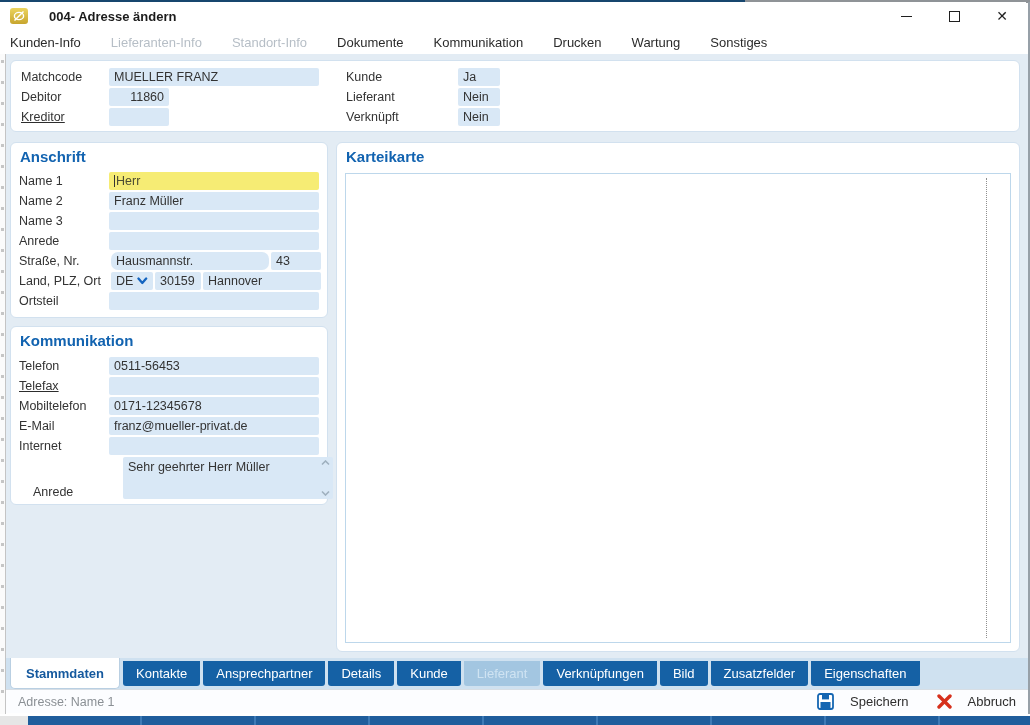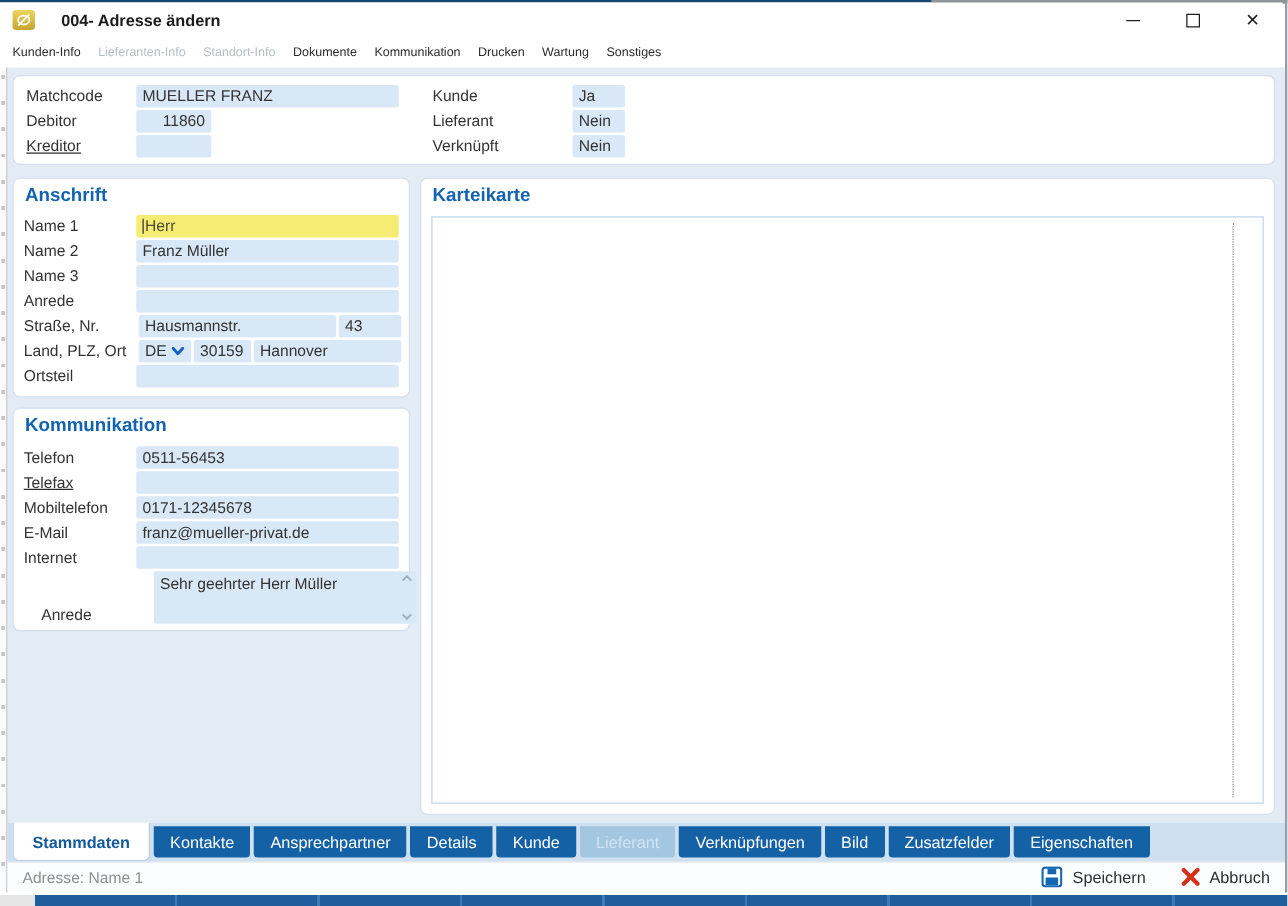--- a/index.html
+++ b/index.html
@@ -13,21 +13,21 @@
 
   .titlebar { position:absolute; left:0; top:2px; width:1026px; height:28px; background:#fff; display:flex; align-items:center; padding-left:10px;gap:13px; }
   .app-icon { width:18px; height:16px; border-radius:3px; background:linear-gradient(#ecd45e,#c7a52e); margin-right:8px; display:flex; align-items:center; justify-content:center; flex:0 0 auto; }
   .title-text { font-size:13px; font-weight:700; color:#1b1b1b; }
   .win-controls { margin-left:auto; display:flex; height:100%; }
   .win-btn { width:48px; height:100%; display:flex; align-items:center; justify-content:center; color:#1f1f1f; cursor:default; }
   .glyph-min { display:block; width:11px; border-top:1.4px solid #1f1f1f; }
   .glyph-max { display:block; width:11px; height:11px; border:1.4px solid #1f1f1f; }
   .glyph-close { font-size:14px; line-height:1; }
 
-  .menubar { position:absolute; left:0; top:30px; width:1026px; height:24px; background:#fff; display:flex; align-items:center; gap:14px; padding-left:10px; font-size:10px; color:#2b2b2b; }
+  .menubar { position:absolute; left:0; top:30px; width:1026px; height:24px; background:#fff; display:flex; align-items:center; gap:30px; padding-left:10px; font-size:13px; color:#2b2b2b; }
   .menu-item { white-space:nowrap; }
   .menu-item.disabled { color:#b6bec6; }
 
   
   .left-sliver { position:absolute; left:0; top:54px; width:6px; height:660px; background:#fbfbfb; border-right:1px solid #c4c4c4; }
   .left-sliver::before { content:""; position:absolute; left:1px; top:6px; width:3px; height:640px;
     background:repeating-linear-gradient(to bottom, #9a9a9a 0 3px, transparent 3px 21px); opacity:.55; }
 
   
   .content-bg { position:absolute; left:6px; top:54px; width:1022px; height:604px; background:#e3ecf4; }
@@ -66,21 +66,21 @@
 
   
   .tabs { display:flex; align-items:flex-start; padding-left:4px; gap:3px; height:31px; }
   .tab { font-size:13px; padding:0 13px; display:flex; align-items:center; white-space:nowrap; cursor:default; }
   .tab.normal { margin-top:3px; height:25px; background:#1561a5; color:#fff; border-radius:0 0 3px 3px; }
   .tab.disabled { margin-top:3px; height:25px; background:#a3c6e1; color:#cfe3f2; border-radius:0 0 3px 3px; }
   .tab.active { height:31px; background:#fff; color:#15599e; font-weight:700; border:1px solid #b9cfe2; border-top:none; border-radius:0 0 5px 5px; padding:0 15px; }
 
   
   .sb-actions { margin-left:auto; display:flex; align-items:center; gap:28px; }
-  .sb-btn { display:flex; align-items:center; gap:8px; font-size:13px; color:#2e2e2e; cursor:default; }
+  .sb-btn { display:flex; align-items:center; gap:16px; font-size:13px; color:#2e2e2e; cursor:default; }
 
   
   .taskbar { position:absolute; left:0; top:716px; width:1030px; height:9px; background:#1f5d9c; }
   .taskbar::before { content:""; position:absolute; left:0; top:0; width:28px; height:9px; background:#e6e6e6; }
   .taskbar::after { content:""; position:absolute; left:28px; top:0; right:0; height:9px;
     background:repeating-linear-gradient(to right, transparent 0 112px, #3d7ab6 112px 114px); }
 </style>
 </head>
 <body>
 
@@ -163,21 +163,21 @@
   <div class="frow" style="left:8px; top:69px;">
     <span class="flabel">Name 3</span>
     <span class="field" style="width:210px;"></span>
   </div>
   <div class="frow" style="left:8px; top:89px;">
     <span class="flabel">Anrede</span>
     <span class="field" style="width:210px;"></span>
   </div>
   <div class="frow" style="left:8px; top:109px; gap:2px;">
     <span class="flabel">Straße, Nr.</span>
-    <span class="field" style="width:158px;">Hausmannstr.</span>
+    <span class="field" style="width:158px;border-radius:7px;">Hausmannstr.</span>
     <span class="field" style="width:50px;">43</span>
   </div>
   <div class="frow" style="left:8px; top:129px; gap:2px;">
     <span class="flabel">Land, PLZ, Ort</span>
     <span class="field combo" style="width:42px;">
       <span>DE</span>
       <svg width="11" height="8" viewBox="0 0 11 8">
           <polyline points="1.5,1.5 5.5,6 9.5,1.5" fill="none" stroke="#1565c0" stroke-width="2.4" stroke-linecap="round" stroke-linejoin="round"></polyline>
         </svg>
     </span>

